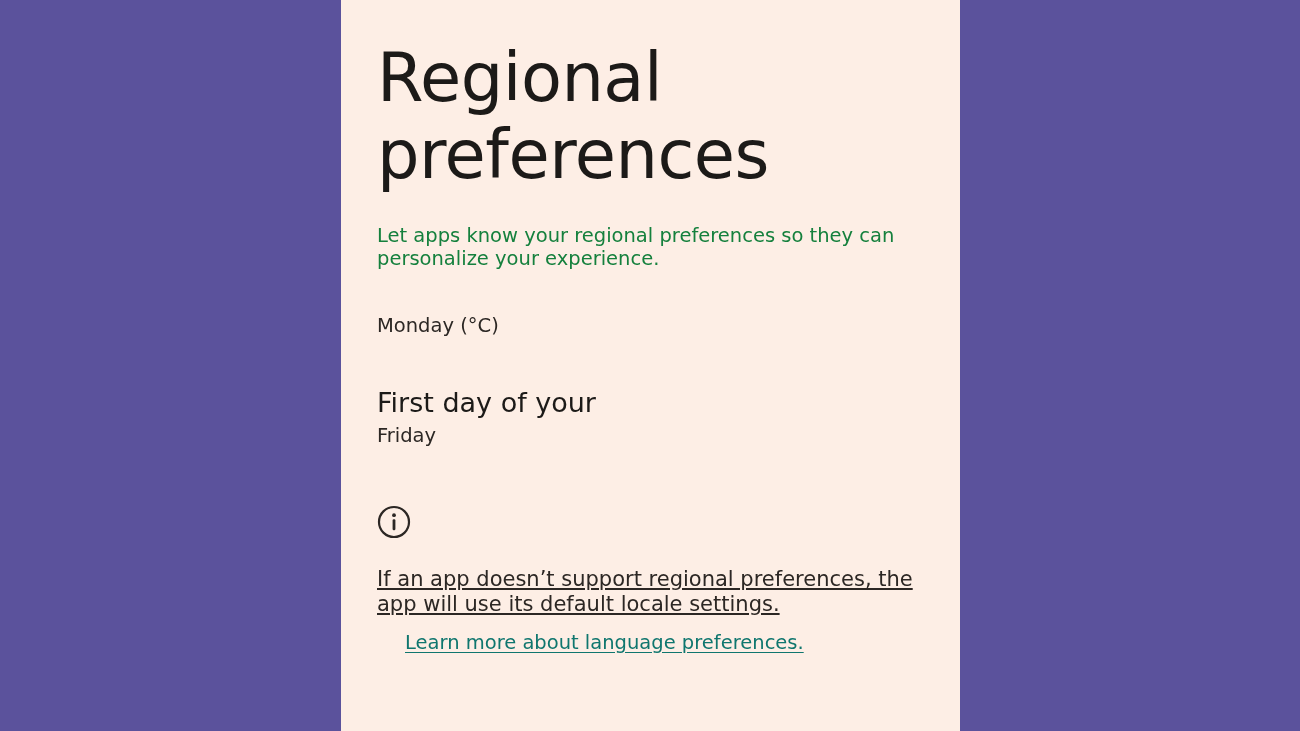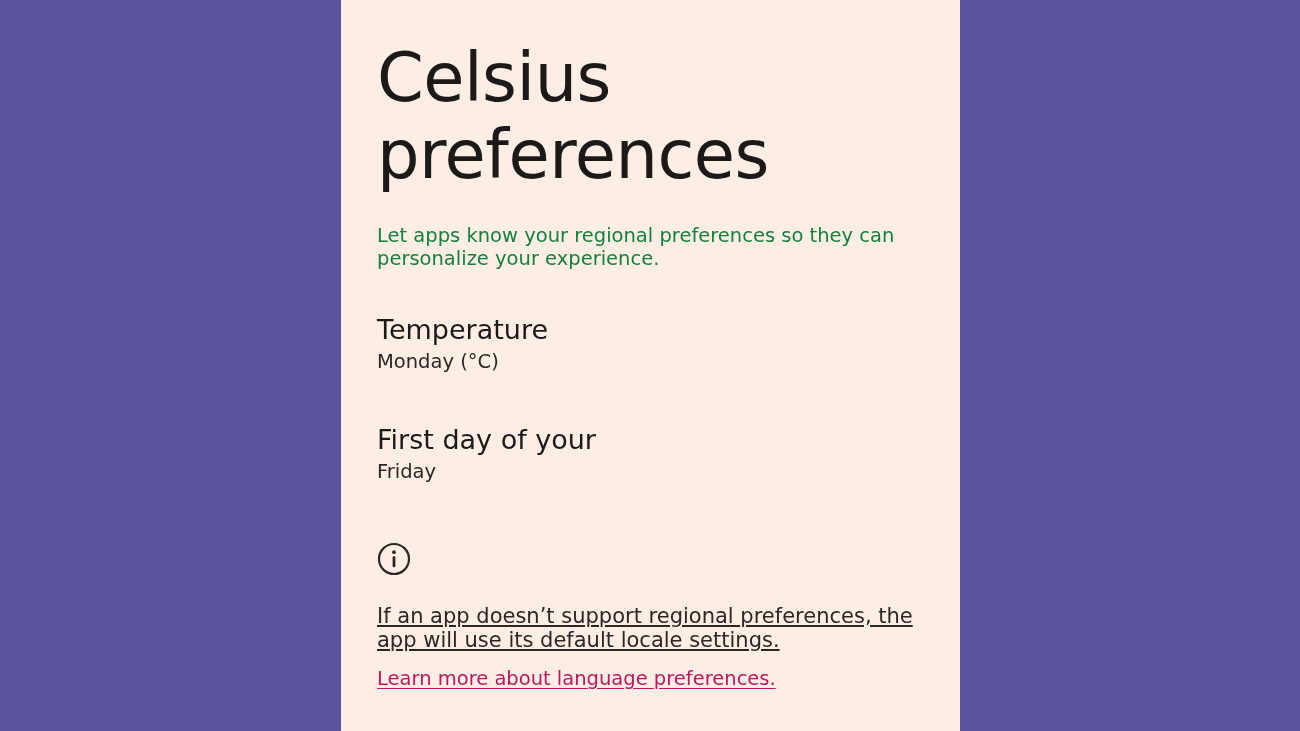--- a/index.html
+++ b/index.html
@@ -77,38 +77,38 @@
     line-height: 1.18;
     color: #2c2724;
     max-width: 560px;
     text-decoration: underline;
   }
   .learn-link {
     display: inline-block;
     margin-top: 14px;
     font-size: 19.5px;
     line-height: 1.2;
-    color: #be185d;
+    color: #0f766e;
     text-decoration: underline;
     text-underline-offset: 3px;
     cursor: pointer;
+    margin-left: 28px;
   }
 </style>
 </head>
 <body>
 
 <div id="root">
   <div class="page-panel">
 
-    <h1 class="page-title">Celsius preferences</h1>
+    <h1 class="page-title">Regional preferences</h1>
 
     <p class="intro">Let apps know your regional preferences so they can personalize your experience.</p>
 
     <div class="section">
-      <h2 class="section-title">Temperature</h2>
       <p class="section-value">Monday (°C)</p>
     </div>
 
     <div class="section second">
       <h2 class="section-title">First day of your</h2>
       <p class="section-value">Friday</p>
     </div>
 
     <div class="info-block">
       <span class="info-icon">

